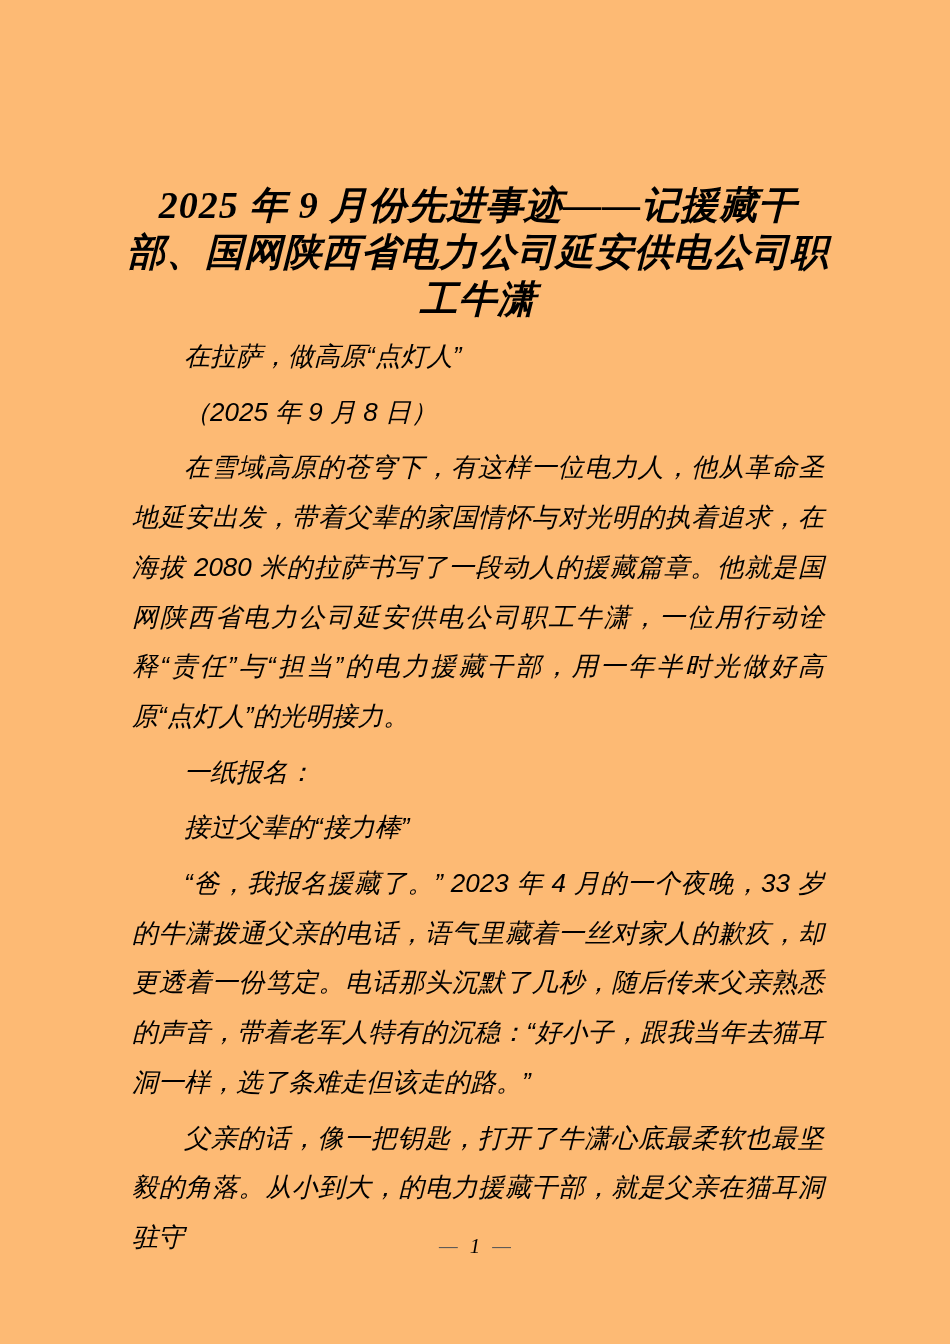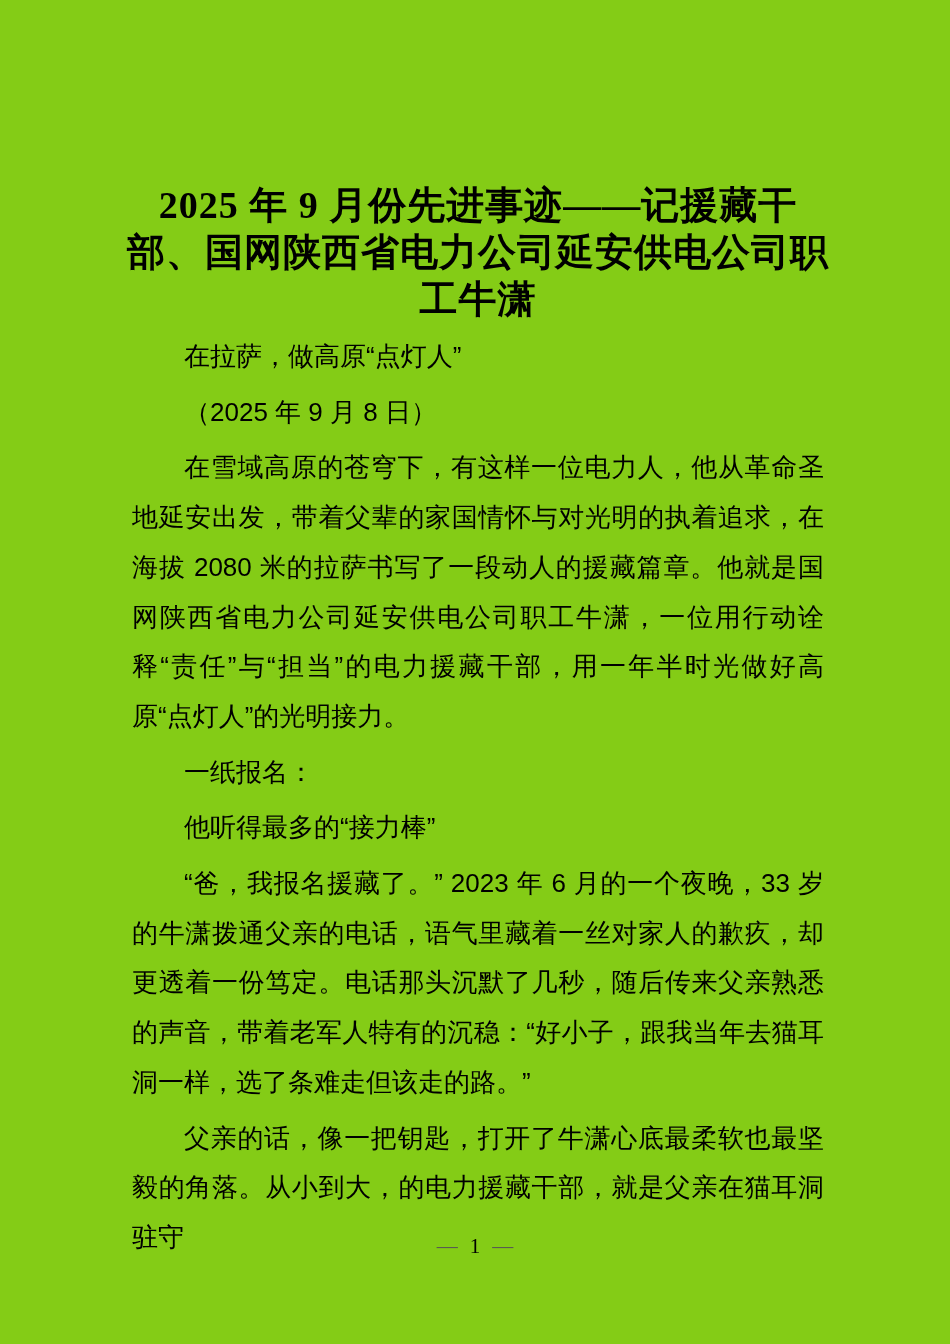--- a/index.html
+++ b/index.html
@@ -4,26 +4,27 @@
 <style>
   html, body {
     margin: 0;
     padding: 0;
     background: #ffffff;
   }
   .page {
     position: relative;
     width: 950px;
     height: 1344px;
-    background: #84cc16;
+    background: #fdba74;
     box-sizing: border-box;
     padding: 182px 120px 14px 126px;
     overflow: hidden;
     color: #000000;
     font-family: "Liberation Sans", sans-serif;
+    font-style: italic;
   }
   .doc-title {
     margin: 0;
     font-family: "Liberation Serif", serif;
     font-weight: bold;
     font-size: 38px;
     line-height: 47px;
     text-align: center;
     letter-spacing: 1px;
   }
@@ -62,22 +63,22 @@
 
 <div class="page">
 
   <h1 class="doc-title">2025 年 9 月份先进事迹——记援藏干部、国网陕西省电力公司延安供电公司职工牛潇</h1>
 
   <div class="doc-body">
     <p class="para">在拉萨，做高原“点灯人”</p>
     <p class="para">（2025 年 9 月 8 日）</p>
     <p class="para">在雪域高原的苍穹下，有这样一位电力人，他从革命圣地延安出发，带着父辈的家国情怀与对光明的执着追求，在海拔 2080 米的拉萨书写了一段动人的援藏篇章。他就是国网陕西省电力公司延安供电公司职工牛潇，一位用行动诠释“责任”与“担当”的电力援藏干部，用一年半时光做好高原“点灯人”的光明接力。</p>
     <p class="para">一纸报名：</p>
-    <p class="para">他听得最多的“接力棒”</p>
-    <p class="para">“爸，我报名援藏了。” 2023 年 6 月的一个夜晚，33 岁的牛潇拨通父亲的电话，语气里藏着一丝对家人的歉疚，却更透着一份笃定。电话那头沉默了几秒，随后传来父亲熟悉的声音，带着老军人特有的沉稳：“好小子，跟我当年去猫耳洞一样，选了条难走但该走的路。”</p>
+    <p class="para">接过父辈的“接力棒”</p>
+    <p class="para">“爸，我报名援藏了。” 2023 年 4 月的一个夜晚，33 岁的牛潇拨通父亲的电话，语气里藏着一丝对家人的歉疚，却更透着一份笃定。电话那头沉默了几秒，随后传来父亲熟悉的声音，带着老军人特有的沉稳：“好小子，跟我当年去猫耳洞一样，选了条难走但该走的路。”</p>
     <p class="para">父亲的话，像一把钥匙，打开了牛潇心底最柔软也最坚毅的角落。从小到大，的电力援藏干部，就是父亲在猫耳洞驻守</p>
   </div>
 
   <div class="page-footer">
     <span class="dash">—</span><span class="pagenum">1</span><span class="dash">—</span>
   </div>
 
 </div>
 
 </body></html>

